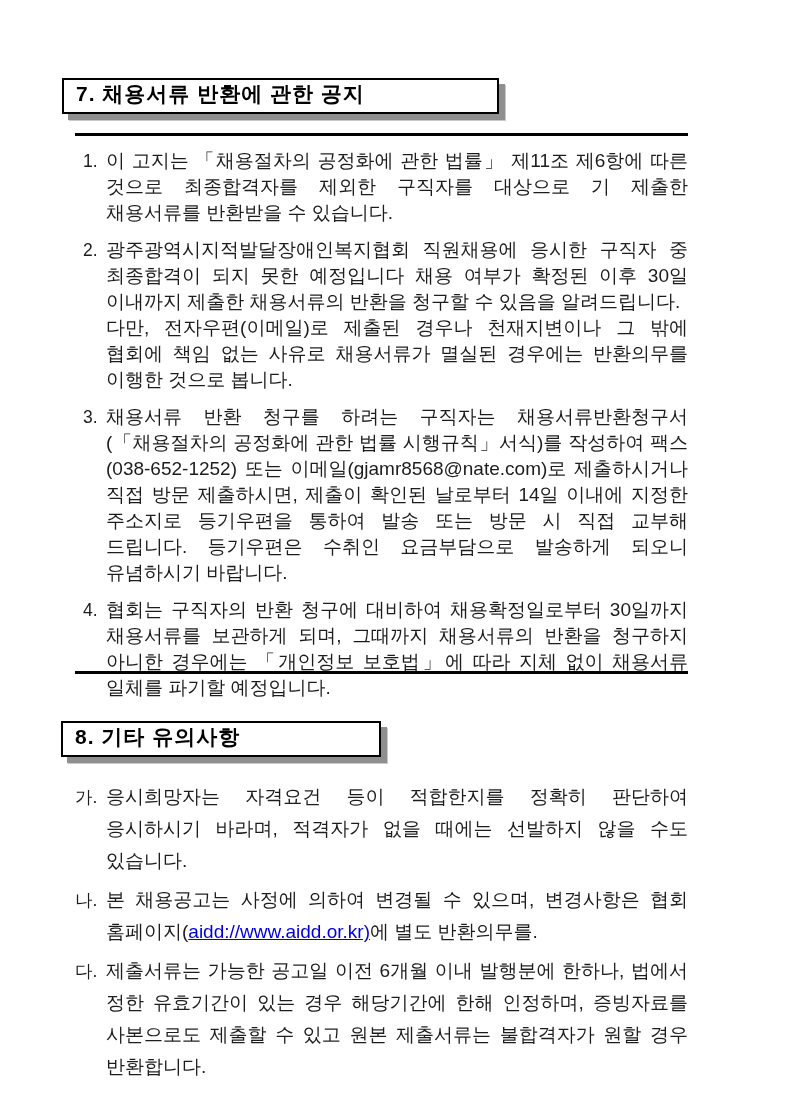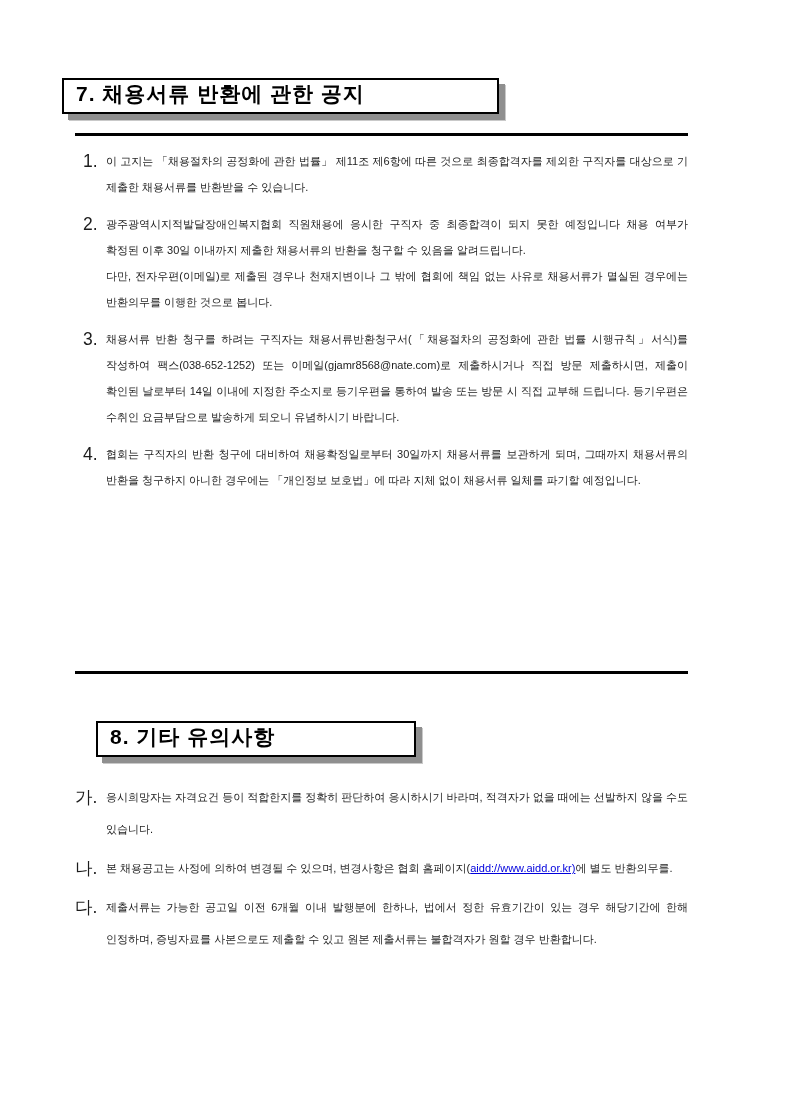--- a/index.html
+++ b/index.html
@@ -29,21 +29,21 @@
   }
   .title-box .title-text {
     font-size: 21px;
     font-weight: bold;
     color: #000000;
     letter-spacing: 1px;
     padding-left: 12px;
     white-space: nowrap;
   }
   .box7 { left: 62px; top: 78px;  width: 437px; height: 36px; }
-  .box8 { left: 61px; top: 721px; width: 320px; height: 36px; margin-left: 35px; }
+  .box8 { left: 61px; top: 721px; width: 320px; height: 36px; }
 
   
   .rule {
     position: absolute;
     left: 75px;
     width: 613px;
     height: 2.5px;
     background: #000000;
   }
   .rule-top    { top: 133px; }
@@ -68,21 +68,21 @@
 
   .num {
     flex: 0 0 auto;
     font-size: 17.5px;
   }
   .list7 .num { width: 23px; line-height: 26px; }
   .list8 .num { width: 31px; line-height: 32px; }
 
   .txt {
     flex: 1 1 auto;
-    font-size: 11px;
+    font-size: 19px;
     text-align: justify;
     white-space: pre-line;
     word-break: keep-all;
   }
   .list7 .txt { line-height: 26px; }
   .list8 .txt { line-height: 32px; }
 
   .homepage-link {
     color: #0000dd;
     text-decoration: underline;

